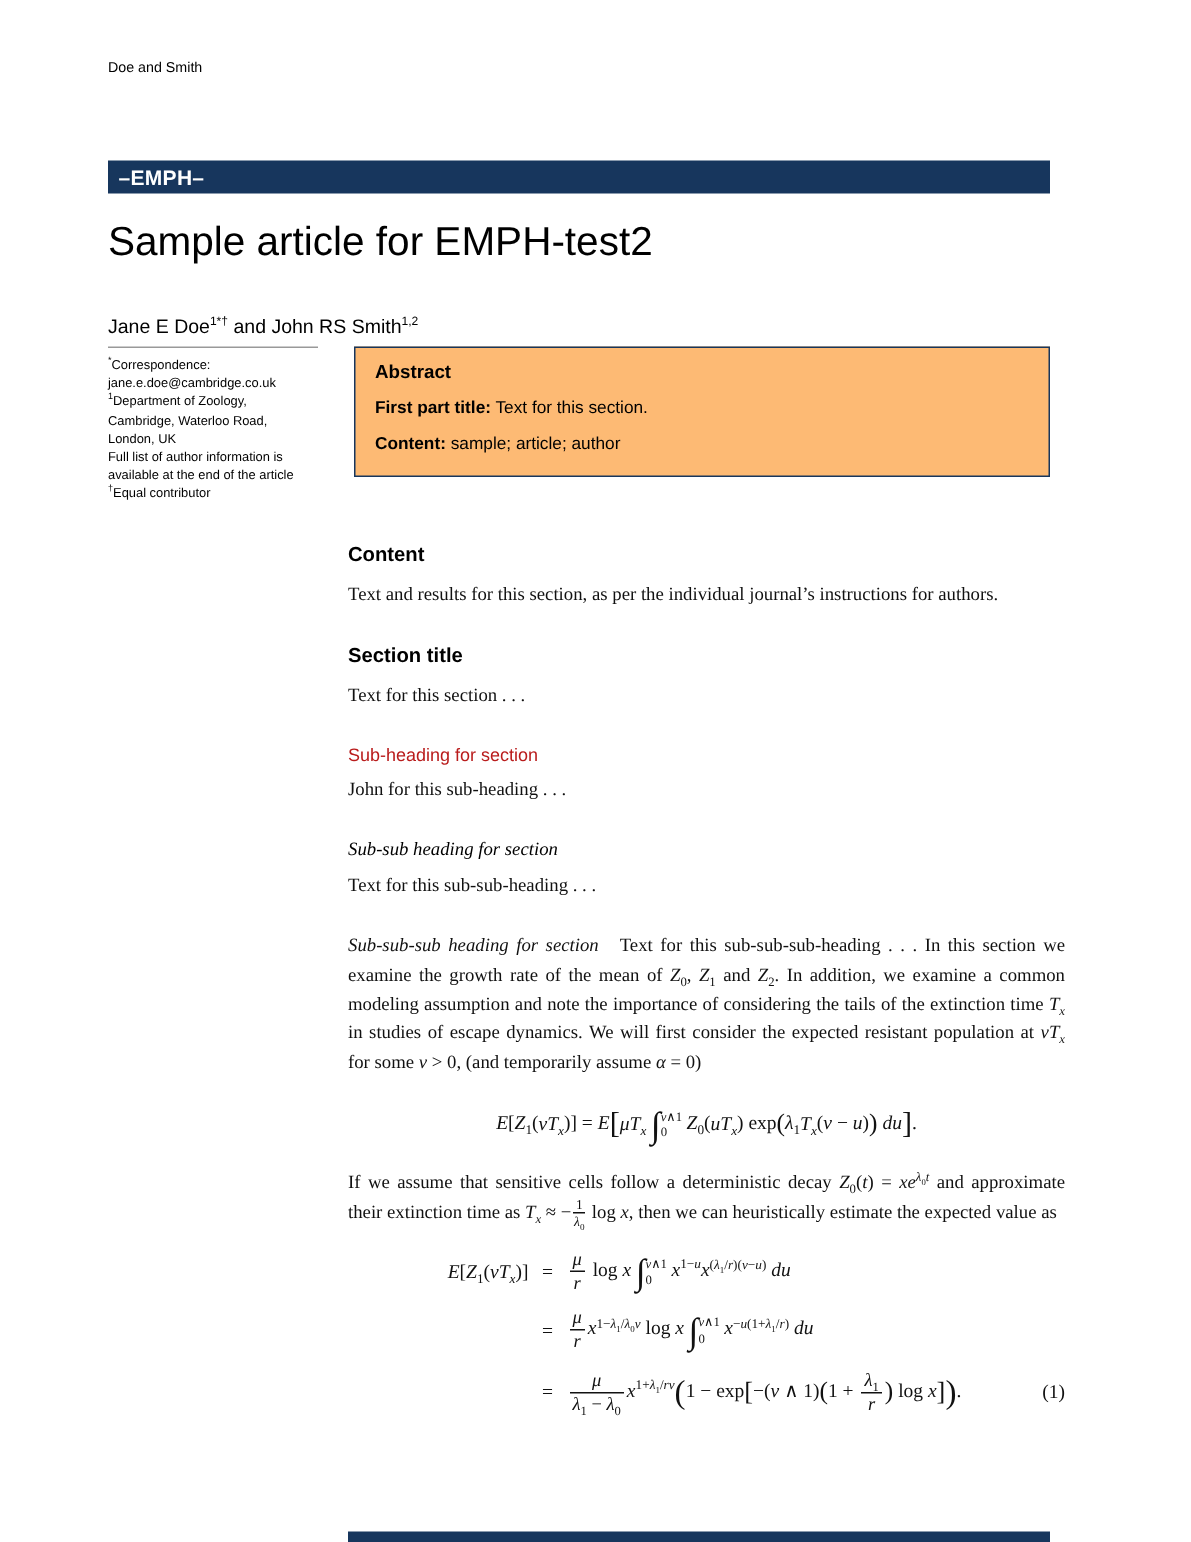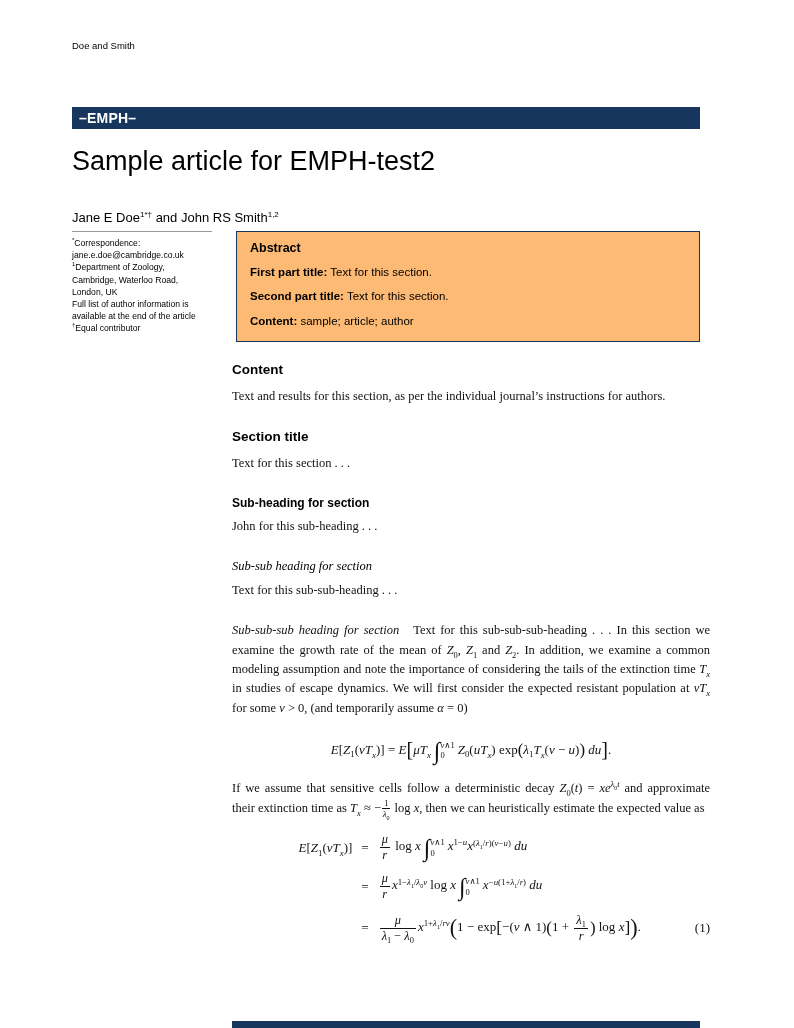--- a/index.html
+++ b/index.html
@@ -47,22 +47,22 @@
   .content {
     position:absolute; left:232px; top:360px; width:478px;
     font-size:12.5px; line-height:1.55; color:#111;
   }
   .content .h-sans {
     font-family:"Liberation Sans", sans-serif; font-weight:bold; font-size:13.5px;
     margin:21px 0 6px 0; color:#000;
   }
   .content .h-sans.first { margin-top:0; }
   .content .h-sans-small {
-    font-family:"Liberation Sans", sans-serif; font-weight:bold; font-size:12px;
-    margin:20px 0 5px 0; color:#000000;
+    font-family:"Liberation Sans", sans-serif; font-weight:normal; font-size:12px;
+    margin:20px 0 5px 0; color:#b91c1c;
   }
   .content .h-italic {
     font-family:"Liberation Serif", serif; font-style:italic; font-weight:normal;
     font-size:12.5px; margin:20px 0 5px 0; color:#000;
   }
   .content p { margin:0 0 10px 0; text-align:justify; }
   .runin-para { margin-top:21px !important; }
   .runin { font-style:italic; margin-right:14px; }
   
   sub, sup { line-height:0; }
@@ -113,24 +113,20 @@
 
   <aside class="sidebar"><sup>*</sup>Correspondence:<br>jane.e.doe@cambridge.co.uk<br><sup>1</sup>Department of Zoology,<br>Cambridge, Waterloo Road,<br>London, UK<br>Full list of author information is<br>available at the end of the article<br><sup>†</sup>Equal contributor</aside>
 
   <section class="abstract-box">
     <div class="abstract-title">Abstract</div>
     <p>
       <b>First part title:</b>
       <span>Text for this section.</span>
     </p>
     <p>
-      <b>Second part title:</b>
-      <span>Text for this section.</span>
-    </p>
-    <p>
       <b>Content:</b>
       <span>sample; article; author</span>
     </p>
   </section>
 
   <main class="content math">
 
     <h2 class="h-sans first">Content</h2>
     <p>Text and results for this section, as per the individual journal’s instructions for authors.</p>
 

